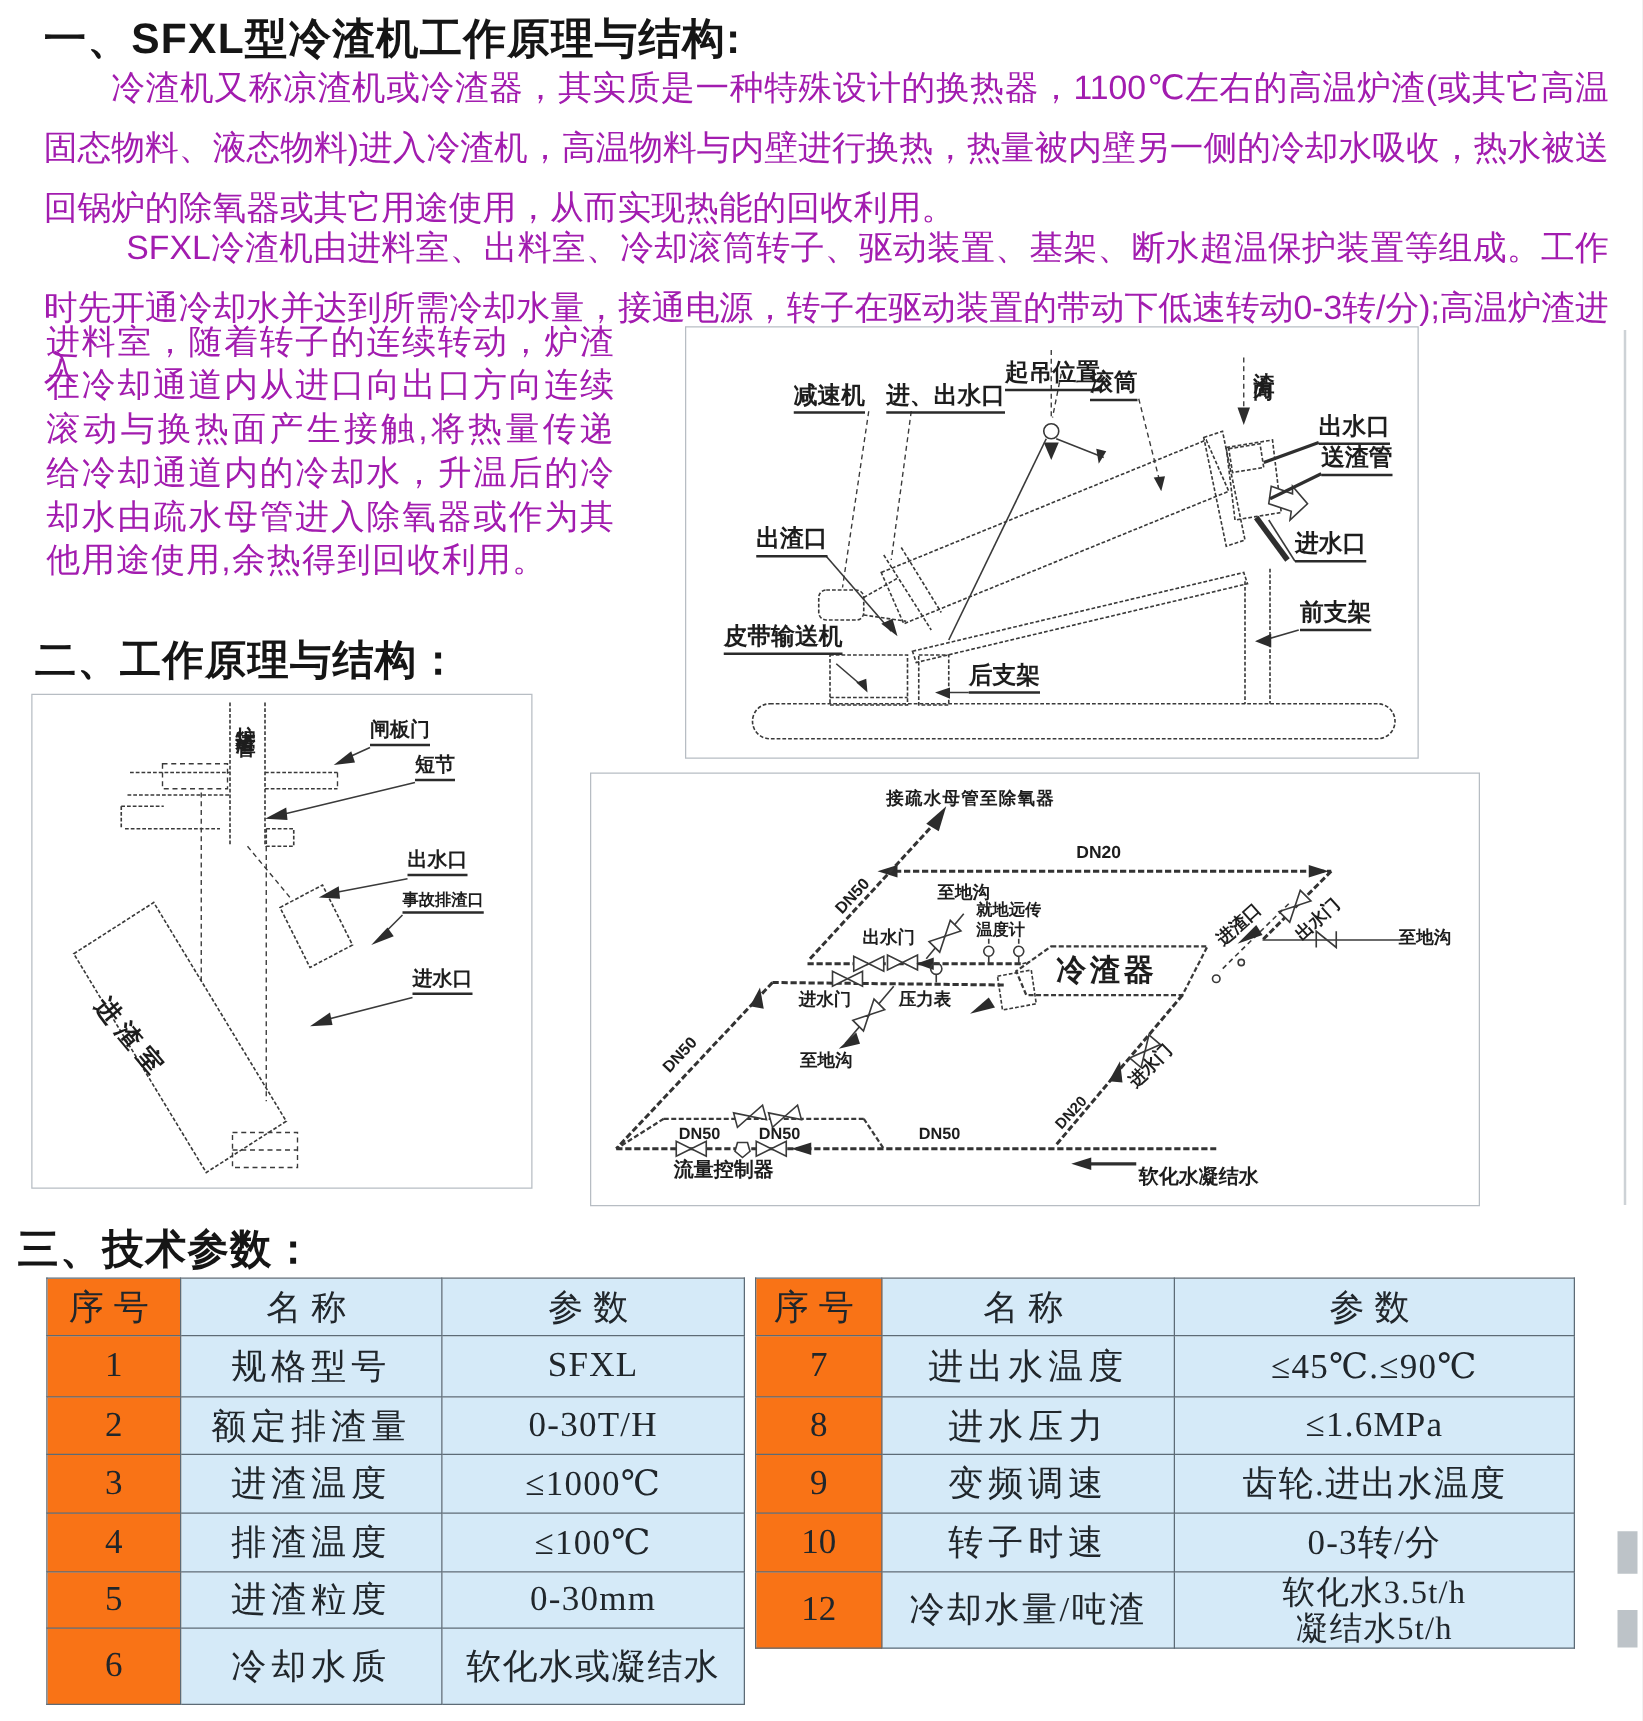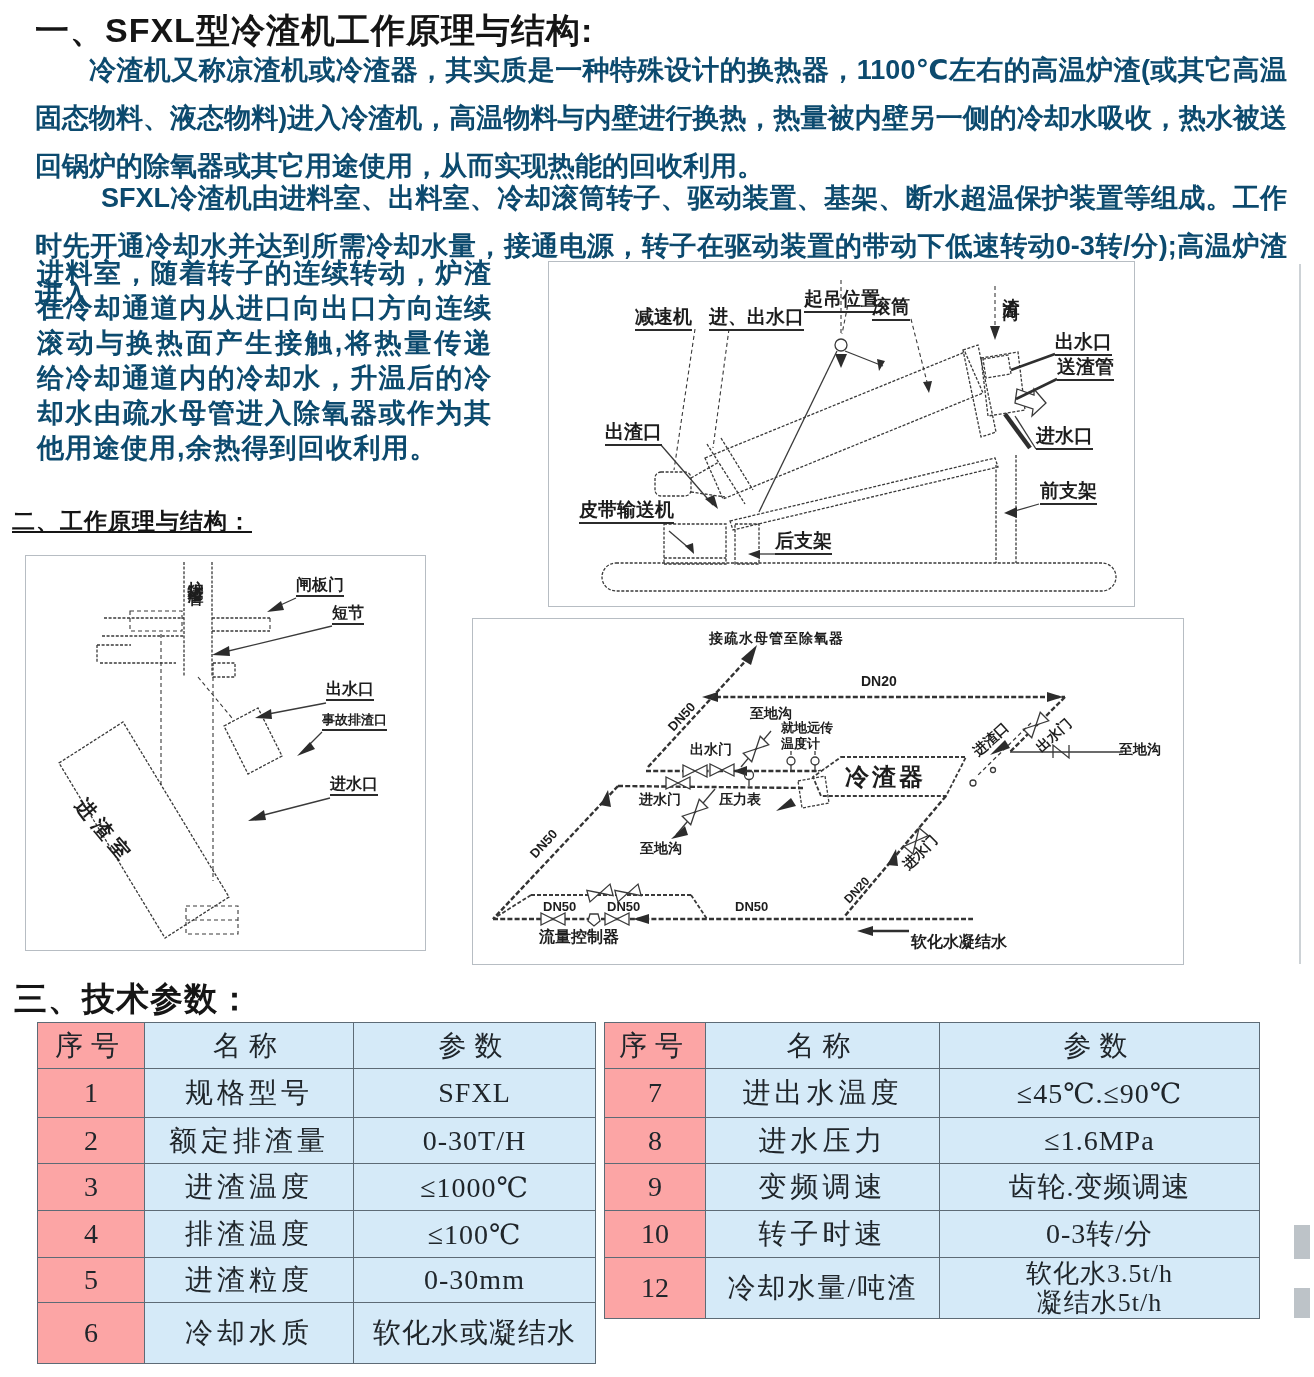--- a/index.html
+++ b/index.html
@@ -1,19 +1,19 @@
 <!DOCTYPE html>
 <html><head>
 <meta charset="utf-8">
 <style>
   html,body{margin:0;padding:0;background:#e8e8e8;}
   #page{position:relative;width:1314px;height:1377px;background:#ffffff;overflow:hidden;
         font-family:"Liberation Sans","DejaVu Sans",sans-serif;color:#151515;}
   .h1{position:absolute;font-size:34px;font-weight:bold;letter-spacing:1px;white-space:nowrap;}
-  .para{position:absolute;font-size:27px;font-weight:700;line-height:48px;text-align:justify;color:#0c4a6e;}
+  .para{position:absolute;font-size:27px;font-weight:400;line-height:48px;text-align:justify;color:#a21caf;}
   .dbox{position:absolute;background:#fff;border:1px solid #b7bdc3;}
   .dbox svg{position:absolute;left:0;top:0;}
   .dlabel{position:absolute;font-size:19px;font-weight:bold;color:#1d1d1d;white-space:nowrap;line-height:1.15;}
   .ul{border-bottom:2px solid #2b2b2b;padding-bottom:1px;}
   .vert{writing-mode:vertical-rl;letter-spacing:3px;}
   .rot{transform-origin:left center;}
   .pre{white-space:pre-line;}
   
   .ln{stroke:#3a3a3a;stroke-width:1.3;fill:none;}
   .d{stroke-dasharray:3 1.6;}
@@ -22,36 +22,36 @@
   .lp{stroke:#333;stroke-width:2.4;fill:none;stroke-dasharray:5 2.2;}
   .lt{stroke:#3a3a3a;stroke-width:1.3;fill:none;}
   .lt2{stroke:#3a3a3a;stroke-width:1.8;fill:none;stroke-dasharray:4 2;}
   .fl{fill:#2c2c2c;stroke:none;}
   .wh{fill:#ffffff;}
   
   .ttab{position:absolute;border-collapse:collapse;table-layout:fixed;
         font-family:"Liberation Serif","DejaVu Serif",serif;font-size:28px;color:#20262b;}
   .ttab td,.ttab th{border:1.5px solid #5d6b76;text-align:center;vertical-align:middle;
         background:#d5eaf8;font-weight:normal;padding:0;}
-  .ttab .no{background:#fca5a5;}
+  .ttab .no{background:#f97316;}
   .ttab th{letter-spacing:8px;}
   .ttab .nm{letter-spacing:4px;}
   .ttab .vl{letter-spacing:1px;}
   .art{position:absolute;background:#bdc3c8;}
 </style>
 </head>
 <body>
 
 <div id="page">
 
   <div class="h1" style="left:35px;top:8px;">一、SFXL型冷渣机工作原理与结构:</div>
   <div class="para" style="left:35px;top:46px;width:1252px;text-indent:54px;">冷渣机又称凉渣机或冷渣器，其实质是一种特殊设计的换热器，1100℃左右的高温炉渣(或其它高温固态物料、液态物料)进入冷渣机，高温物料与内壁进行换热，热量被内壁另一侧的冷却水吸收，热水被送回锅炉的除氧器或其它用途使用，从而实现热能的回收利用。</div>
   <div class="para" style="left:35px;top:174px;width:1252px;text-indent:66px;">SFXL冷渣机由进料室、出料室、冷却滚筒转子、驱动装置、基架、断水超温保护装置等组成。工作时先开通冷却水并达到所需冷却水量，接通电源，转子在驱动装置的带动下低速转动0-3转/分);高温炉渣进入</div>
   <div class="para" style="left:37px;top:256px;width:455px;line-height:35px;letter-spacing:1px;">进料室，随着转子的连续转动，炉渣在冷却通道内从进口向出口方向连续滚动与换热面产生接触,将热量传递给冷却通道内的冷却水，升温后的冷却水由疏水母管进入除氧器或作为其他用途使用,余热得到回收利用。</div>
-  <div class="h1" style="left:12px;top:506px;font-size:23px;text-decoration:underline;">二、工作原理与结构：</div>
+  <div class="h1" style="left:28px;top:506px;font-size:33px;">二、工作原理与结构：</div>
   <div class="h1" style="left:14px;top:977px;font-size:33px;">三、技术参数：</div>
 
   <div class="dbox" style="left:548px;top:261px;width:585px;height:344px;">
     <svg width="585" height="344" viewBox="0 0 585 344">
 
       <rect x="53" y="301" width="514" height="28" rx="14" class="ln d"></rect>
 
       <polygon points="156,196 416,90 434,131 174,237" class="ln d" fill="#fff"></polygon>
       <polygon points="414,88 429,83 447,170 432,175" class="ln d" fill="#fff"></polygon>
       <polygon points="181,259 446,196 449,205 184,268" class="ln d"></polygon>
@@ -337,21 +337,21 @@
       <td class="vl">≤45℃.≤90℃</td>
     </tr>
     <tr style="height:46px">
       <td class="no">8</td>
       <td class="nm">进水压力</td>
       <td class="vl">≤1.6MPa</td>
     </tr>
     <tr style="height:47px">
       <td class="no">9</td>
       <td class="nm">变频调速</td>
-      <td class="vl">齿轮.变频调速</td>
+      <td class="vl">齿轮.进出水温度</td>
     </tr>
     <tr style="height:47px">
       <td class="no">10</td>
       <td class="nm">转子时速</td>
       <td class="vl">0-3转/分</td>
     </tr>
     <tr style="height:61px">
       <td class="no">12</td>
       <td class="nm" style="letter-spacing:2px;">冷却水量/吨渣</td>
       <td class="vl pre" style="font-size:26px;line-height:29px;">软化水3.5t/h

